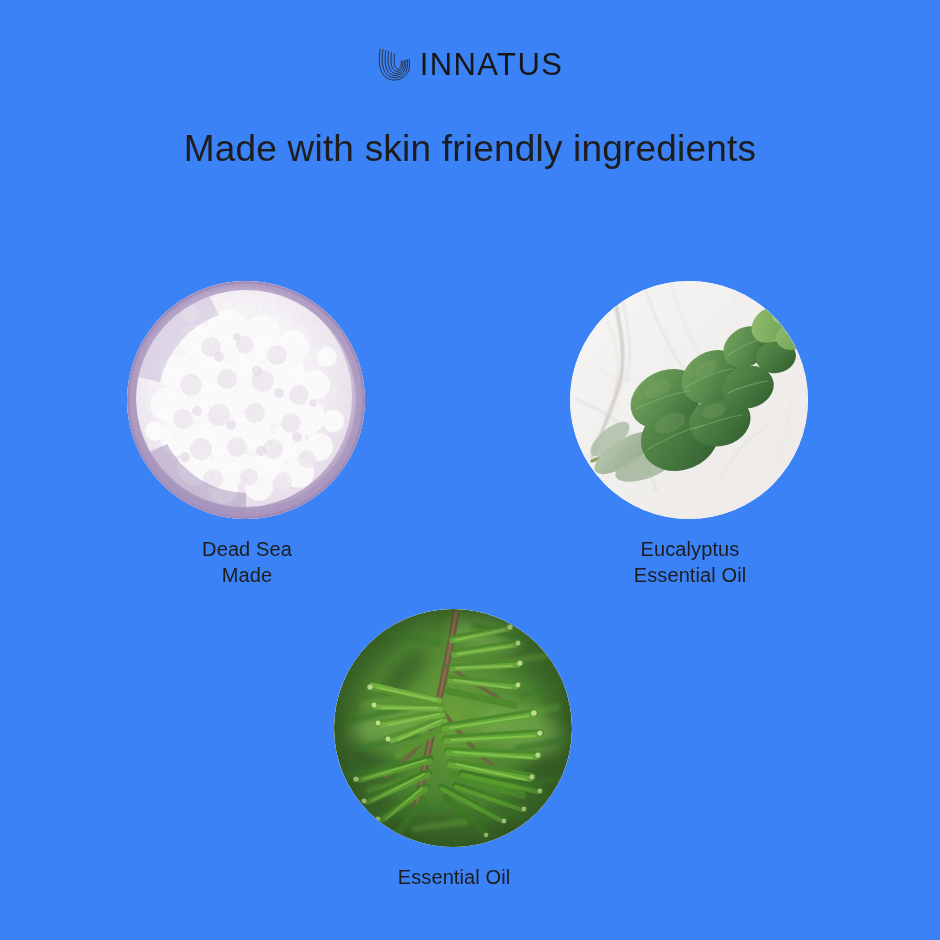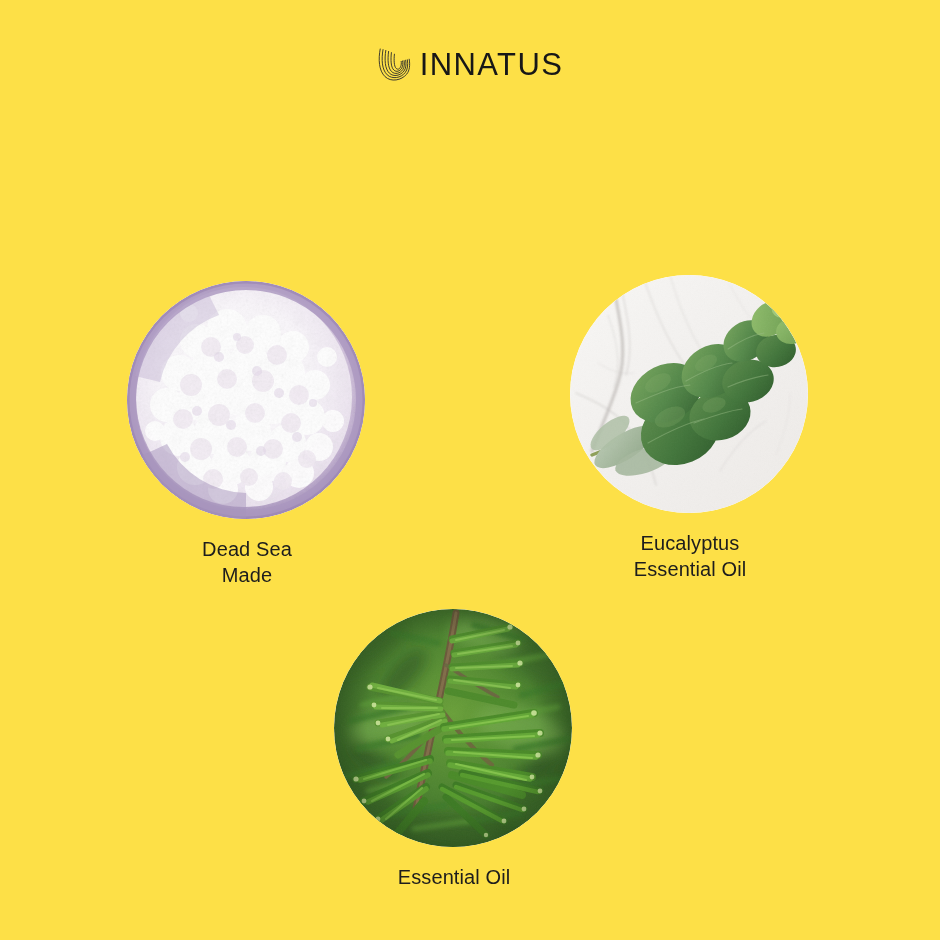--- a/index.html
+++ b/index.html
@@ -8,21 +8,21 @@
     background: #ffffff;
   }
   body {
     font-family: "Liberation Sans", sans-serif;
     -webkit-font-smoothing: antialiased;
   }
   #page {
     position: relative;
     width: 940px;
     height: 940px;
-    background: #fde047;
+    background: #3b82f6;
     overflow: hidden;
     margin: 0 auto;
   }
 
   
   .brand {
     position: absolute;
     left: 0;
     top: 46px;
     width: 940px;
@@ -62,21 +62,21 @@
     line-height: 1.15;
   }
 
   
   .ingredient {
     position: absolute;
     width: 240px;
     text-align: center;
   }
   .ing-salt       { left: 127px; top: 281px; }
-  .ing-eucalyptus { left: 570px; top: 275px; }
+  .ing-eucalyptus { left: 570px; top: 281px; }
   .ing-rosemary   { left: 334px; top: 609px; }
 
   .circle {
     width: 238px;
     height: 238px;
     border-radius: 50%;
     overflow: hidden;
     position: relative;
     background: #ffffff;
   }
@@ -107,20 +107,21 @@
           <path d="M8.8 4.4 C7.4 13.4 7.8 22.8 12.4 27.2 C16.6 31.2 23.6 29.6 27.0 25.0 C29.0 22.3 29.4 18.4 28.7 14.2"></path>
           <path d="M11.6 5.4 C10.5 13.5 10.8 22.0 14.6 25.6 C18.0 28.9 23.2 27.4 25.8 23.6 C27.4 21.2 27.7 18.0 27.1 14.6"></path>
           <path d="M14.4 6.6 C13.6 13.8 13.8 21.2 16.8 24.0 C19.5 26.5 22.8 25.2 24.7 22.2 C25.9 20.2 26.1 17.6 25.6 15.0"></path>
           <path d="M17.4 8.2 C16.8 14.2 17.0 20.4 19.2 22.4 C21.1 24.0 22.6 23.0 23.6 20.8 C24.3 19.2 24.5 17.2 24.2 15.4"></path>
         </g>
       </svg>
     </span>
     <span class="brand-name">INNATUS</span>
   </div>
 
+  <div class="headline">Made with skin friendly ingredients</div>
 
   <div class="ingredient ing-salt">
     <div class="circle">
       <svg viewBox="0 0 238 238" xmlns="http://www.w3.org/2000/svg">
         <defs>
           <clipPath id="saltClip">
               <circle cx="119" cy="119" r="119"></circle>
             </clipPath>
           <radialGradient id="saltRim" cx="50%" cy="46%" r="52%">
             <stop offset="0%" stop-color="#ffffff"></stop>

